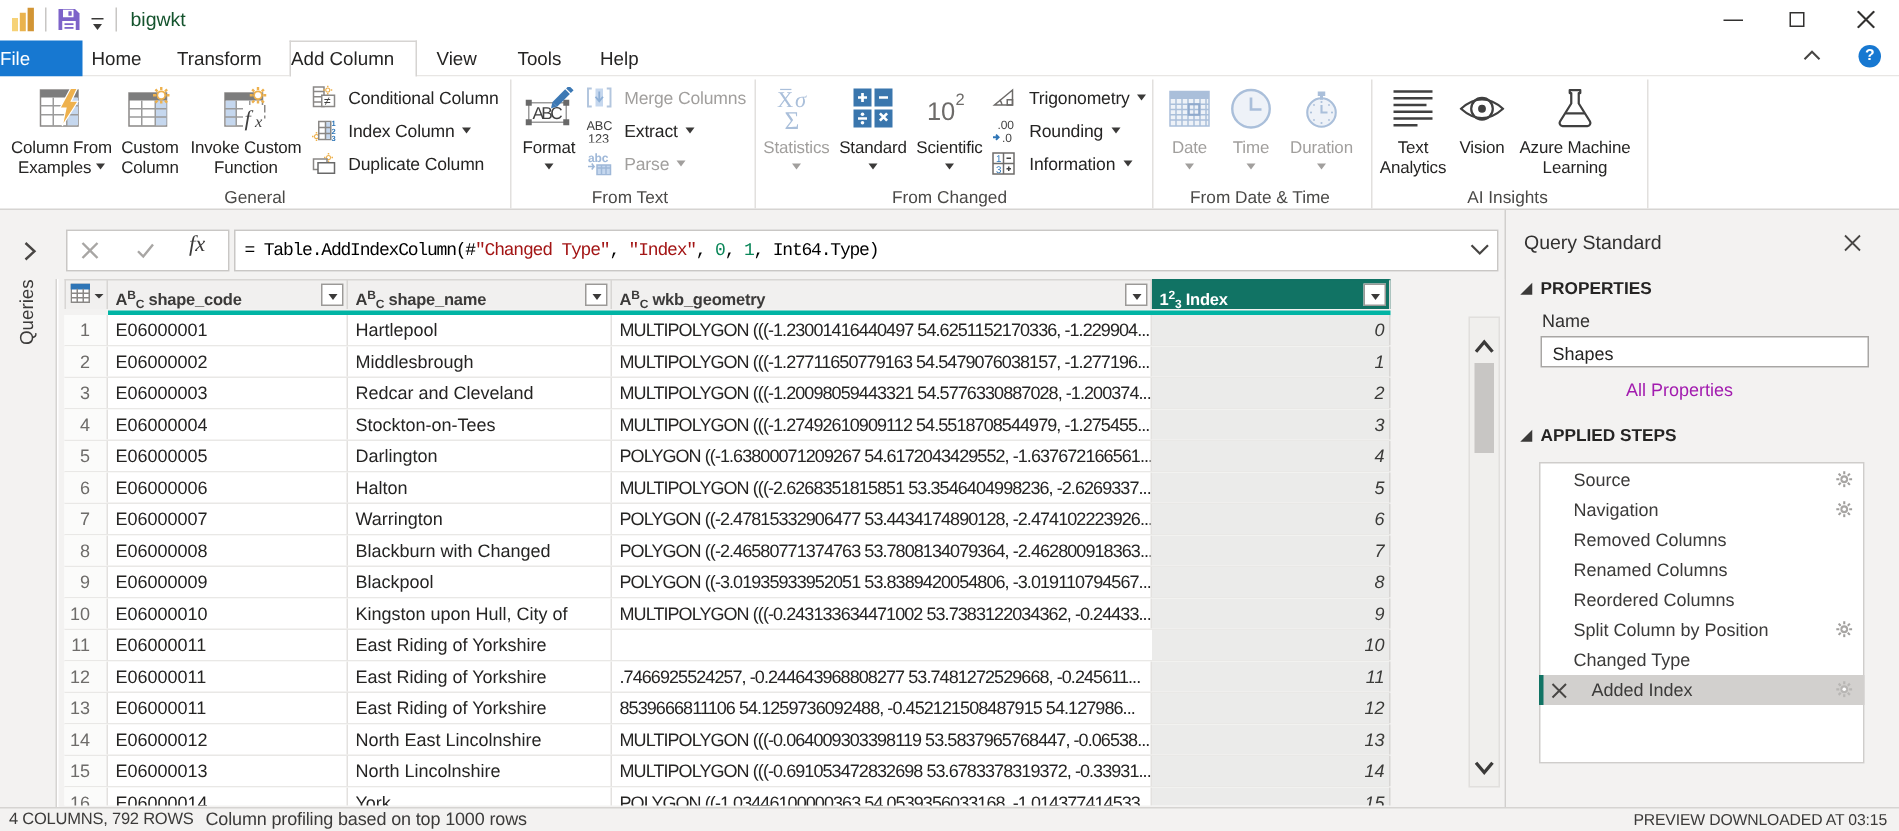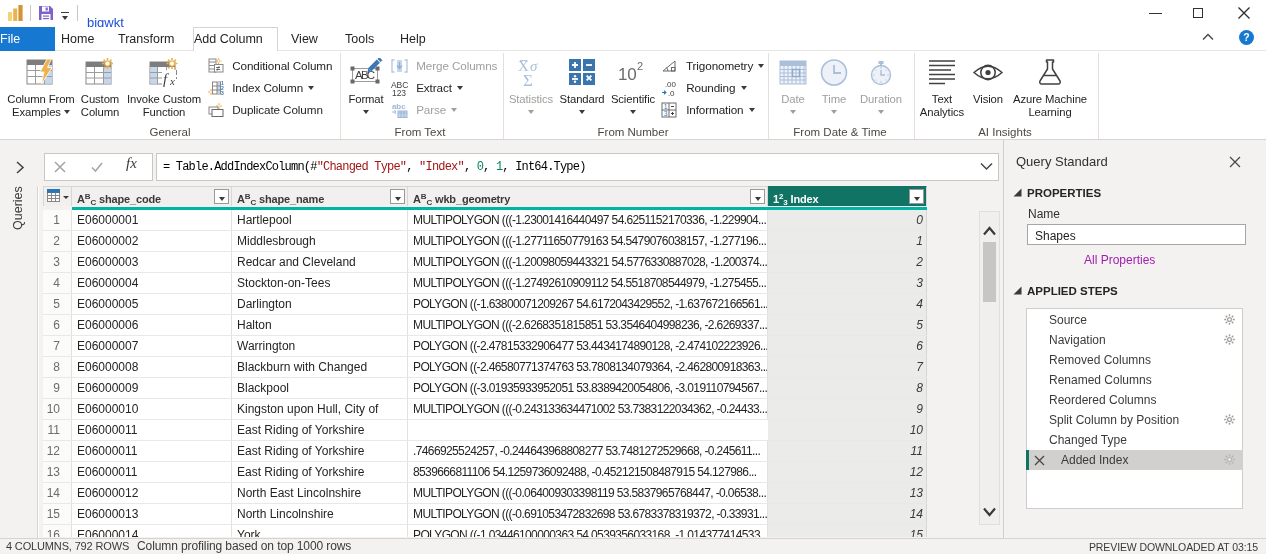--- a/index.html
+++ b/index.html
@@ -38,21 +38,21 @@
     <path d="M1 1 h11 l3 3 v11 h-14 z" fill="#7d63c9"></path>
     <rect x="4" y="1.5" width="7" height="5" fill="#fff"></rect>
     <rect x="7.6" y="2.5" width="2.2" height="3" fill="#7d63c9"></rect>
     <rect x="3.5" y="9" width="9" height="7" fill="#fff"></rect>
     <rect x="5" y="10.5" width="6" height="1.2" fill="#7d63c9"></rect>
     <rect x="5" y="13" width="6" height="1.2" fill="#7d63c9"></rect>
   </svg>
   <div class="abs" style="left:61px;top:12px;width:8px;height:1.3px;background:#3b3a39"></div>
   <div class="abs" style="left:61.5px;top:15.5px;width:0;height:0;border-left:3.5px solid transparent;border-right:3.5px solid transparent;border-top:4px solid #3b3a39"></div>
   <div class="abs" style="left:77px;top:5px;width:1px;height:16px;background:#c8c6c4"></div>
-  <div class="abs" style="left:87px;top:15px;font-size:13px;color:#1d4ed8">bigwkt</div>
+  <div class="abs" style="left:87px;top:5px;font-size:13px;color:#14532d">bigwkt</div>
   <div class="abs" style="left:1149px;top:12.5px;width:13px;height:1.4px;background:#323130"></div>
   <div class="abs" style="left:1192.5px;top:8px;width:10px;height:10px;border:1.4px solid #323130"></div>
   <svg class="abs" style="left:1238px;top:7px" width="12" height="12" viewBox="0 0 12 12">
       <path d="M0.5 0.5 L11.5 11.5 M11.5 0.5 L0.5 11.5" stroke="#323130" stroke-width="1.4"></path>
     </svg>
 </div>
 
 <div class="abs" style="left:0;top:27px;width:1266px;height:24px;background:#fff;border-bottom:1px solid #e8e6e4"></div>
 <div class="tab" style="left:0;width:55px;background:#1778d1;color:#fff">File</div>
 <div class="tab" style="left:61px;width:46px">Home</div>
@@ -68,21 +68,21 @@
 <div class="abs" style="left:1239px;top:30px;width:15px;height:15px;border-radius:50%;background:#1778d1;color:#fff;font-size:10.5px;font-weight:bold;text-align:center;line-height:15px">?</div>
 
 <div class="abs" id="ribbon" style="left:0;top:51px;width:1266px;height:89px;background:#fff;border-bottom:1px solid #d6d4d2"></div>
 <div class="gsep" style="left:340px"></div>
 <div class="gsep" style="left:503px"></div>
 <div class="gsep" style="left:768px"></div>
 <div class="gsep" style="left:914px"></div>
 <div class="gsep" style="left:1098px"></div>
 <div class="glabel" style="left:130px;width:80px">General</div>
 <div class="glabel" style="left:380px;width:80px">From Text</div>
-<div class="glabel" style="left:593px;width:80px">From Number</div>
+<div class="glabel" style="left:593px;width:80px">From Changed</div>
 <div class="glabel" style="left:790px;width:100px">From Date &amp; Time</div>
 <div class="glabel" style="left:965px;width:80px">AI Insights</div>
 
 <div class="bigbtn" style="left:-5px;width:92px">
 <svg class="ic" width="30" height="29" viewBox="0 0 30 29">
  <rect x="1" y="2" width="25" height="24" fill="#fff" stroke="#8a8886"></rect>
  <rect x="18.5" y="7" width="7.5" height="18.5" fill="#c5d7ee"></rect>
  <rect x="1" y="2" width="25" height="5" fill="#7d7d7d"></rect>
  <path d="M1 12.5 h25 M1 18.5 h25 M9.5 7 v19 M18.5 7 v19" stroke="#9b9b9b" fill="none"></path>
  <path d="M21 1 L14 14 h4 L15.5 26 L26 9.5 h-4.5 L25.5 1 Z" fill="#eeb14d" stroke="#fff" stroke-width="0.8"></path>

